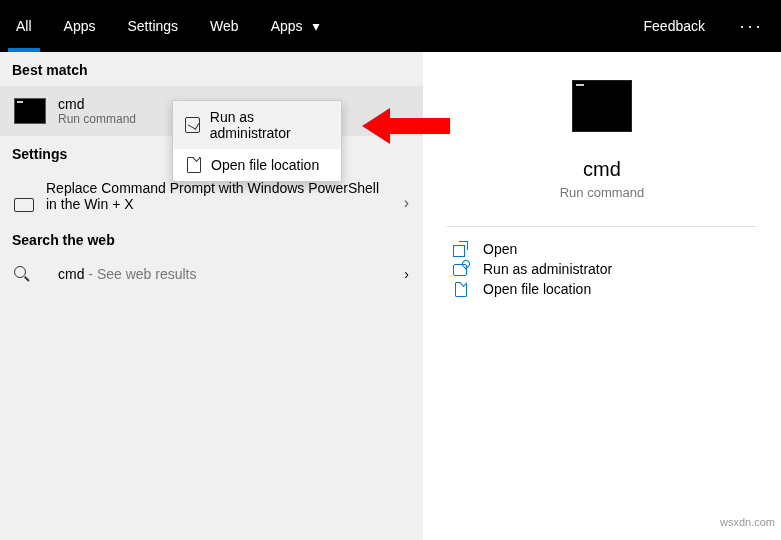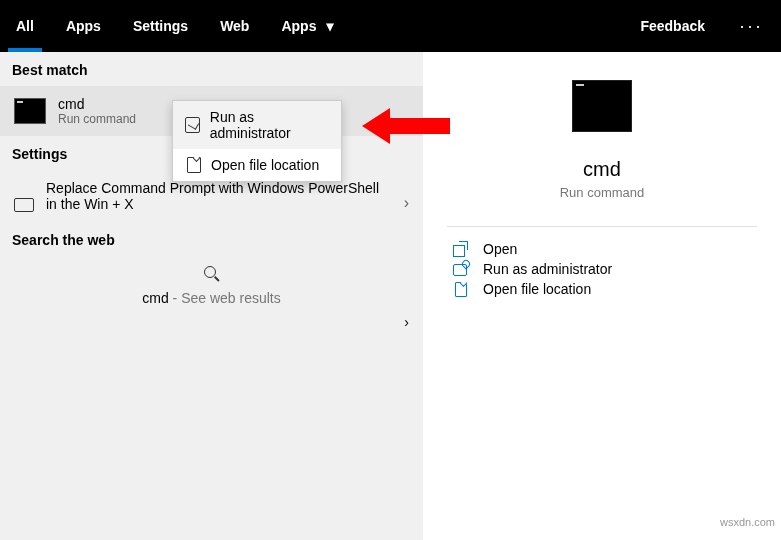--- a/index.html
+++ b/index.html
@@ -1,40 +1,40 @@
 <!DOCTYPE html>
 <html><head>
 <meta charset="utf-8">
 <style>
   * { margin: 0; padding: 0; box-sizing: border-box; font-family: "Segoe UI", Arial, sans-serif; }
   body { width: 781px; height: 540px; background: #fff; overflow: hidden; position: relative; }
 
   
   .topbar { height: 52px; background: #000; display: flex; align-items: stretch; color: #fff; font-size: 14px; }
-  .topbar .tab { padding: 0 16px; display: flex; align-items: center; cursor: pointer; position: relative; font-weight: bold; }
+  .topbar .tab { padding: 0 16px; display: flex; align-items: center; cursor: pointer; position: relative; }
   .topbar .tab.active::after { content: ""; position: absolute; left: 8px; right: 8px; bottom: 0; height: 4px; background: #0078d7; }
   .topbar .spacer { flex: 1; }
   .topbar .more-drop { margin-left: 4px; }
   .topbar .dots { padding: 0 18px; display:flex; align-items:center; font-size:18px; letter-spacing:2px;}
   .topbar .more { display:flex; align-items:center; gap:6px; }
 
   
   .body-area { display: flex; height: calc(540px - 52px); }
   .left-col { width: 423px; background: #f0f0f0; display: flex; flex-direction: column; font-size: 14px; color: #000; }
   .section-head { padding: 10px 12px 8px; font-weight: 600; font-size: 14px; }
   .best-row { background: #e4e4e4; padding: 10px 14px; display: flex; align-items: center; gap: 12px; position:relative;}
   .cmd-thumb { width: 32px; height: 26px; background: #000; border: 1px solid #555; position: relative; }
   .cmd-thumb::before { content:""; position:absolute; top:2px; left:2px; width:6px; height:2px; background:#ccc;}
   .best-text .title { font-weight: 400; }
   .best-text .sub { color: #666; font-size: 12px; }
   .settings-row { padding: 10px 14px; display:flex; align-items:flex-end; gap:12px; cursor:pointer;}
   .settings-row .txtwrap { flex:1; }
   .settings-row .chev { color:#666; font-size:16px;}
   .settings-icon { width:20px; height:14px; border:1.5px solid #333; border-radius:2px; position:relative;}
-  .webrow { padding: 10px 14px; display:flex; align-items:center; gap:8px; cursor:pointer;flex-direction:column;}
+  .webrow { padding: 10px 14px; display:flex; align-items:center; gap:28px; cursor:pointer;}
   .webrow .sub { color:#777;}
   .search-icon { width:16px; height:16px; display:inline-block; position:relative;}
   .search-icon::before { content:""; position:absolute; width:10px; height:10px; border:1.5px solid #333; border-radius:50%; left:0; top:0;}
   .search-icon::after  { content:""; position:absolute; width:6px; height:1.5px; background:#333; transform:rotate(45deg); left:10px; top:12px;}
 
   
   .ctx-menu { position: absolute; left: 172px; top: 100px; width: 170px; background: #fff; border: 1px solid #ccc; box-shadow: 0 4px 10px rgba(0,0,0,0.2); z-index: 10; }
   .ctx-item { padding: 8px 12px; display:flex; align-items:center; gap:10px; font-size:14px; cursor:pointer;}
   .ctx-item:first-child { background:#f2f2f2; }
   .mini-icon { width:16px; height:16px; position:relative; }

